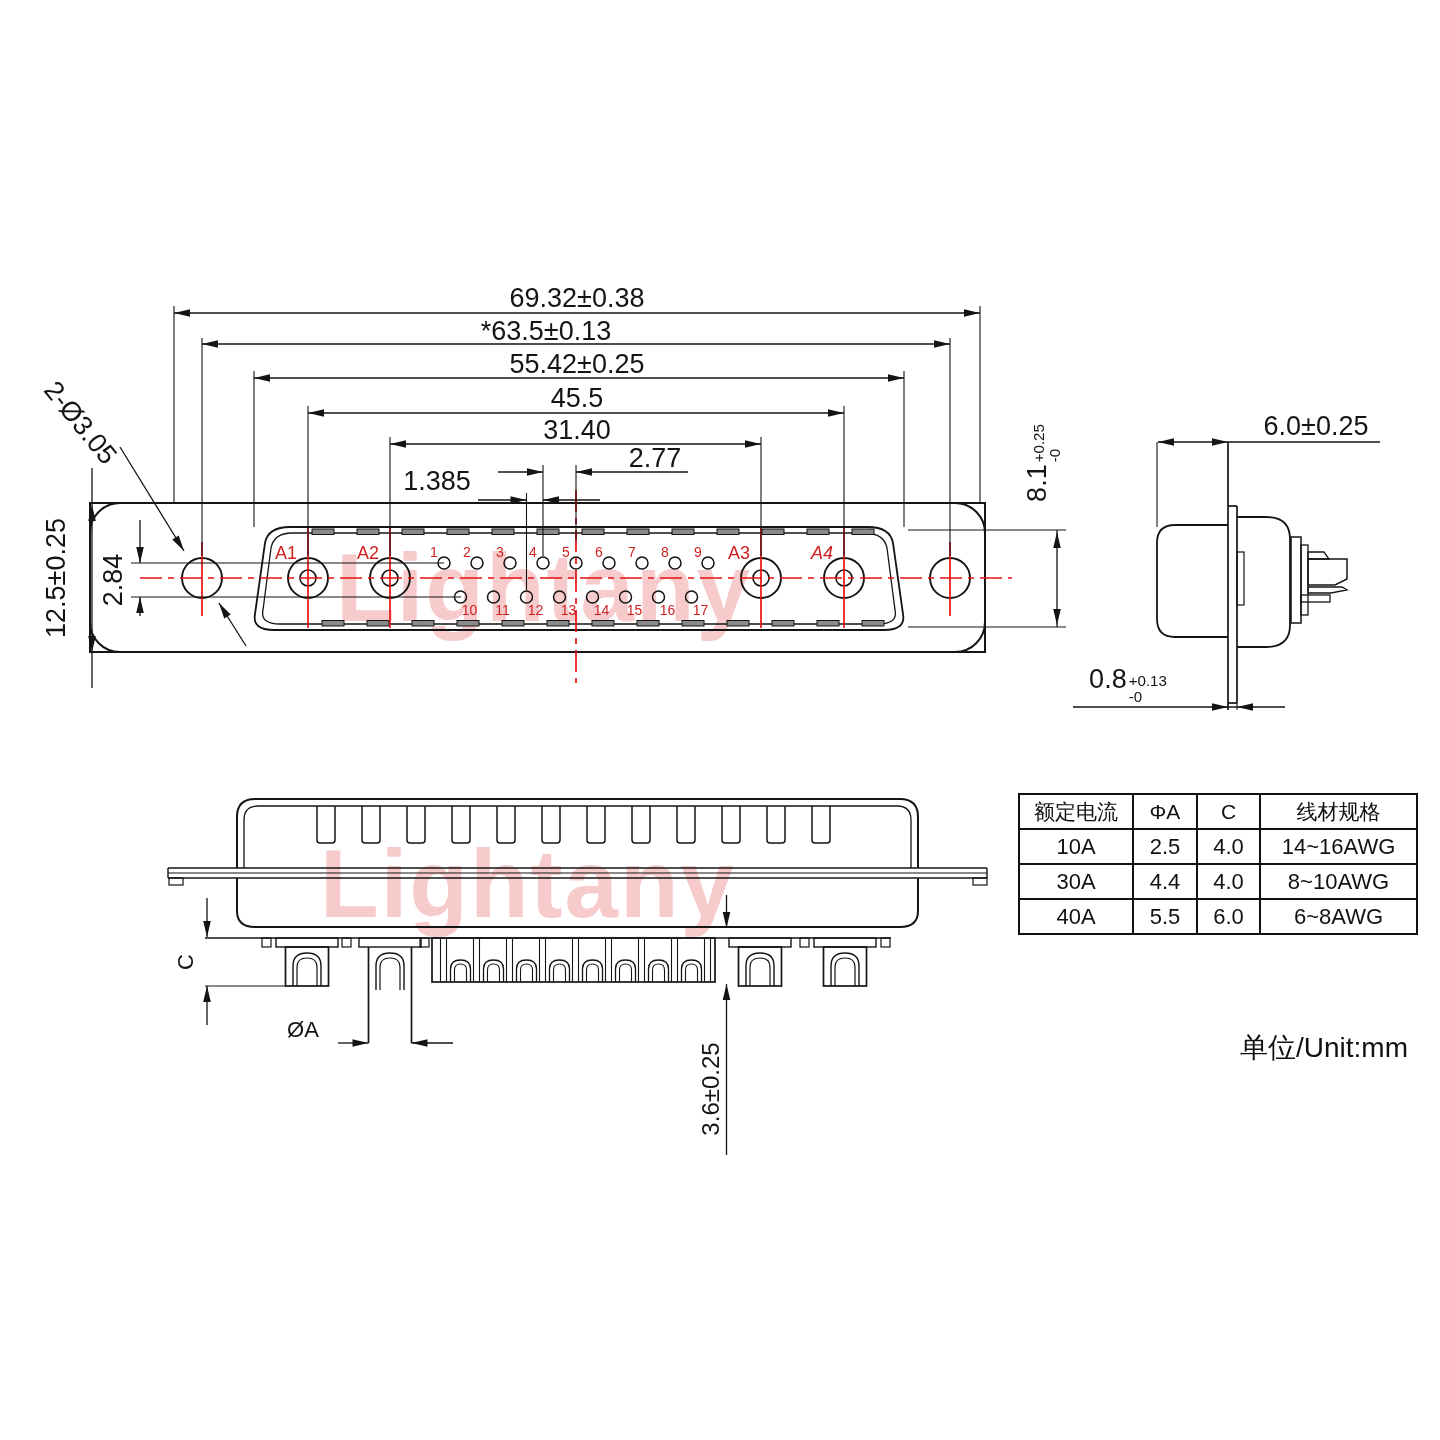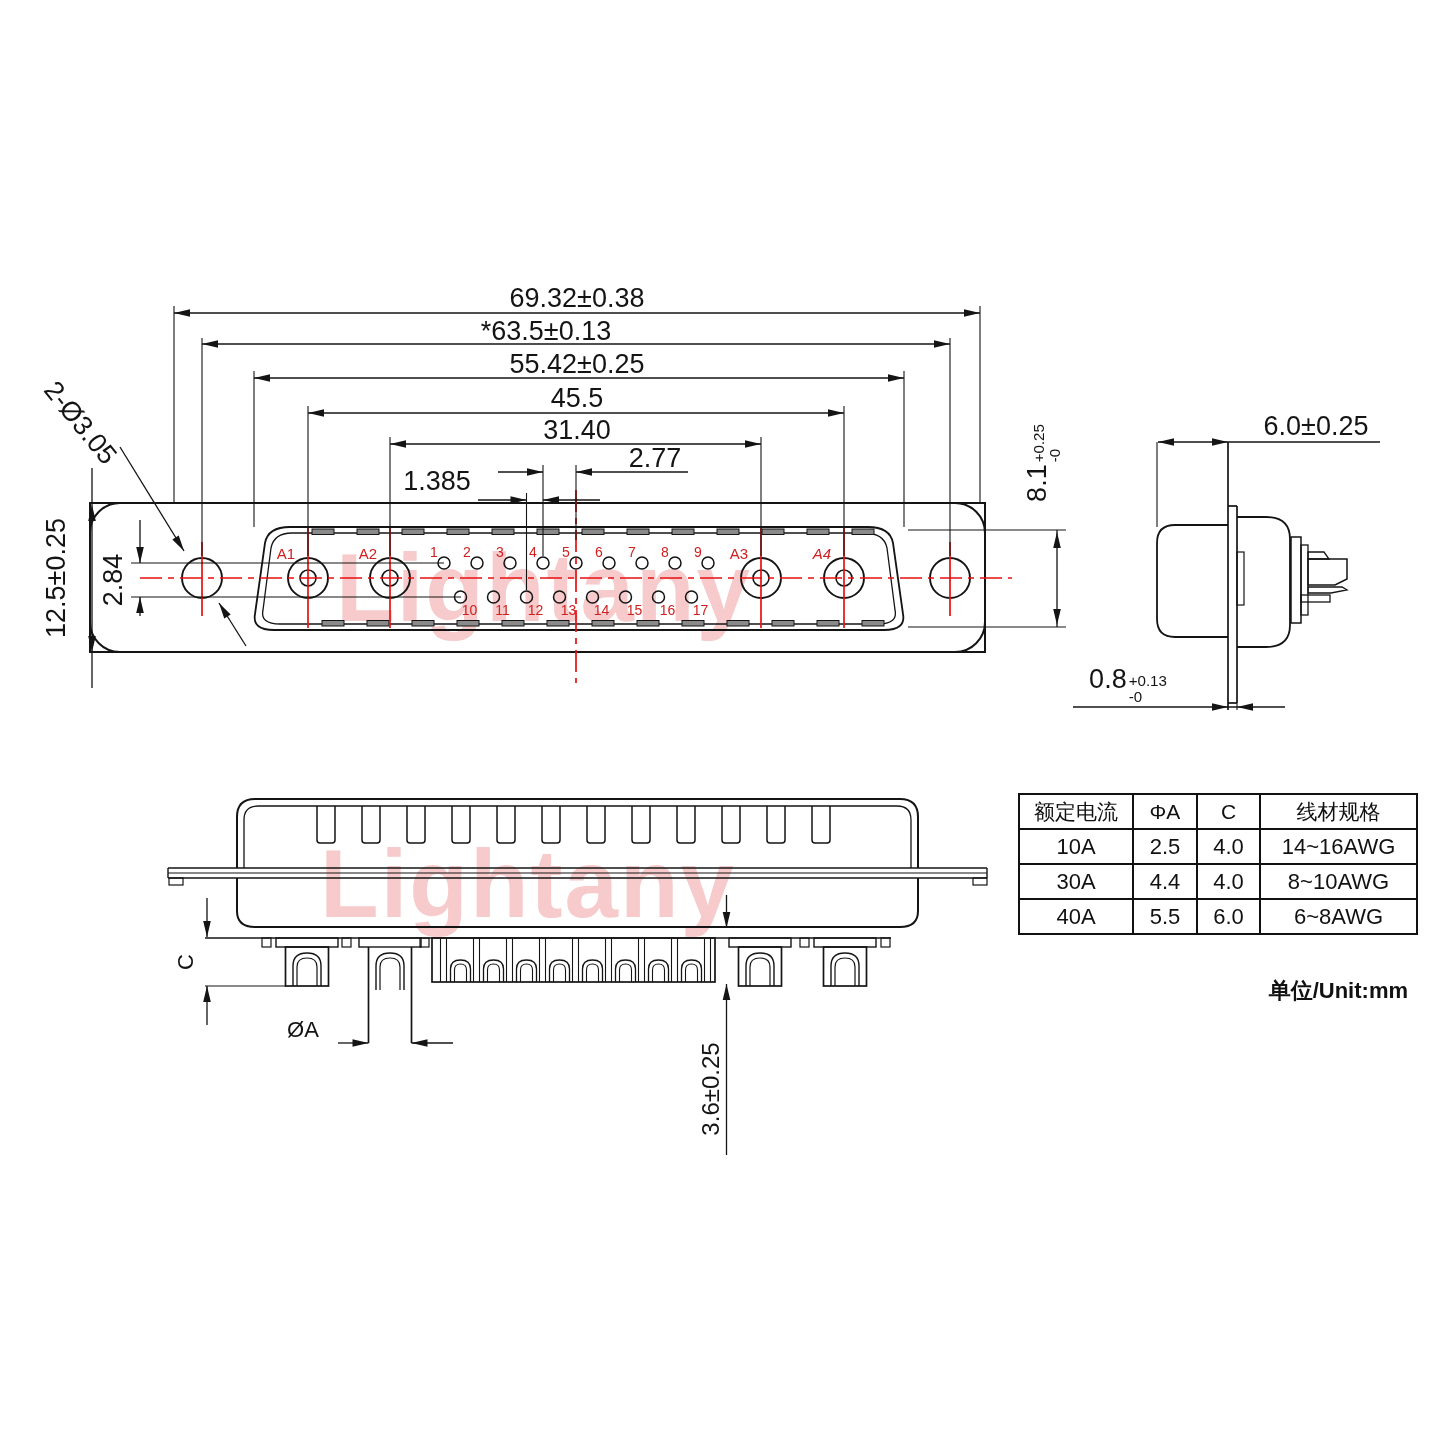--- a/index.html
+++ b/index.html
@@ -8,26 +8,26 @@
   #drawing{position:absolute;left:0;top:0;}
   .wm{position:absolute;font-weight:bold;font-size:96px;line-height:1;color:#f7cbcb;
       letter-spacing:2px;white-space:nowrap;user-select:none;}
   .lbl{position:absolute;font-size:27px;color:#141414;white-space:nowrap;
        transform:translate(-50%,-50%);line-height:1;}
   .rot{transform:translate(-50%,-50%) rotate(-90deg);}
   .tol{display:inline-flex;flex-direction:column;font-size:0.56em;line-height:1.05;
        vertical-align:0.12em;margin-left:2px;}
   .tol i{font-style:normal;display:block;}
   .plabel{position:absolute;color:#d02020;font-size:14px;transform:translate(-50%,-50%);line-height:1;}
-  .alabel{font-size:15px;}
+  .alabel{font-size:18px;}
   #spec-table{position:absolute;left:1018px;top:793px;border-collapse:collapse;table-layout:fixed;}
   #spec-table td,#spec-table th{border:2px solid #111;text-align:center;padding:0;
        font-weight:normal;font-size:22px;height:33px;overflow:hidden;}
   #spec-table th{font-size:21px;}
-  .unit-note{position:absolute;left:1146px;top:976px;width:262px;text-align:right;font-size:22px;font-weight:bold;}
+  .unit-note{position:absolute;left:1146px;top:1029px;width:262px;text-align:right;font-size:28px;}
 </style>
 </head>
 <body>
 
 <div id="canvas">
 
   <div class="wm" style="left:336px;top:540px;">Lightany</div>
   <div class="wm" style="left:320px;top:836px;">Lightany</div>
 
   <svg id="drawing" width="1440" height="1440" viewBox="0 0 1440 1440">

